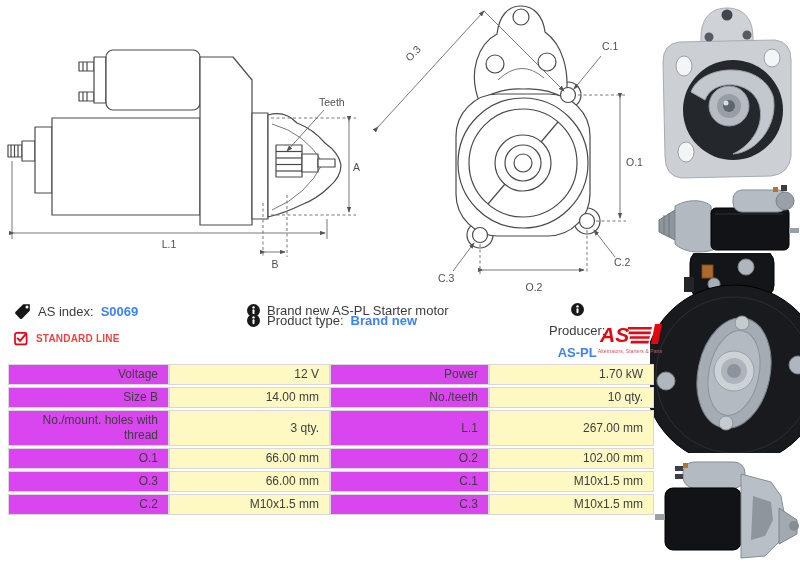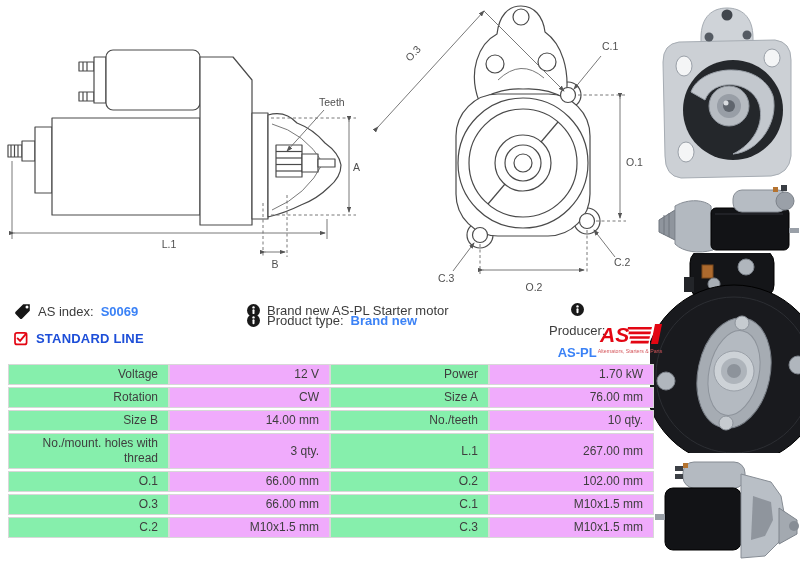--- a/index.html
+++ b/index.html
@@ -6,30 +6,30 @@
   .page { position:relative; width:800px; height:569px; background:#fff; overflow:hidden;
           font-family:"Liberation Sans", sans-serif; }
   svg text { font-family:"Liberation Sans", sans-serif; }
 
   .abs { position:absolute; }
 
   
   .info-item { position:absolute; display:flex; align-items:center; gap:7px;
                font-size:13px; color:#3c3c3c; white-space:nowrap; }
   .info-item .b { font-weight:bold; color:#3b82f6; }
-  .badge-red { font-weight:bold; color:#1d4ed8; font-size:13px; letter-spacing:.2px; }
+  .badge-red { font-weight:bold; color:#ef4444; font-size:10px; letter-spacing:.2px; }
   .icon { flex:0 0 auto; display:block; }
 
   
   table.spec { position:absolute; left:8px; top:362px; width:646px;
                border-collapse:separate; border-spacing:0 2px; table-layout:fixed; }
   table.spec td { border:1px solid #d8d8d8; font-size:12px; line-height:15px;
                   padding:2px 10px; text-align:right; color:#3e3e3e; vertical-align:middle; }
-  td.lbl { background:#86efac; }
-  td.val { background:#f0abfc; }
+  td.lbl { background:#d946ef; }
+  td.val { background:#fef9c3; }
 
   
   .draw { stroke:#4a4a4a; stroke-width:1.2; fill:#fff; stroke-linejoin:round; }
   .thin { stroke:#6a6a6a; stroke-width:0.9; fill:none; }
   .dash { stroke:#6a6a6a; stroke-width:0.9; fill:none; stroke-dasharray:3 2.5; }
   .dimtxt { font-size:10.5px; fill:#4f4f4f; }
 </style>
 </head>
 <body>
 
@@ -289,26 +289,20 @@
         <col style="width:165px">
     </colgroup>
     <tbody>
       <tr>
         <td class="lbl">Voltage</td>
         <td class="val">12 V</td>
         <td class="lbl">Power</td>
         <td class="val">1.70 kW</td>
       </tr>
       <tr>
-        <td class="lbl">Rotation</td>
-        <td class="val">CW</td>
-        <td class="lbl">Size A</td>
-        <td class="val">76.00 mm</td>
-      </tr>
-      <tr>
         <td class="lbl">Size B</td>
         <td class="val">14.00 mm</td>
         <td class="lbl">No./teeth</td>
         <td class="val">10 qty.</td>
       </tr>
       <tr>
         <td class="lbl">No./mount. holes with thread</td>
         <td class="val">3 qty.</td>
         <td class="lbl">L.1</td>
         <td class="val">267.00 mm</td>

